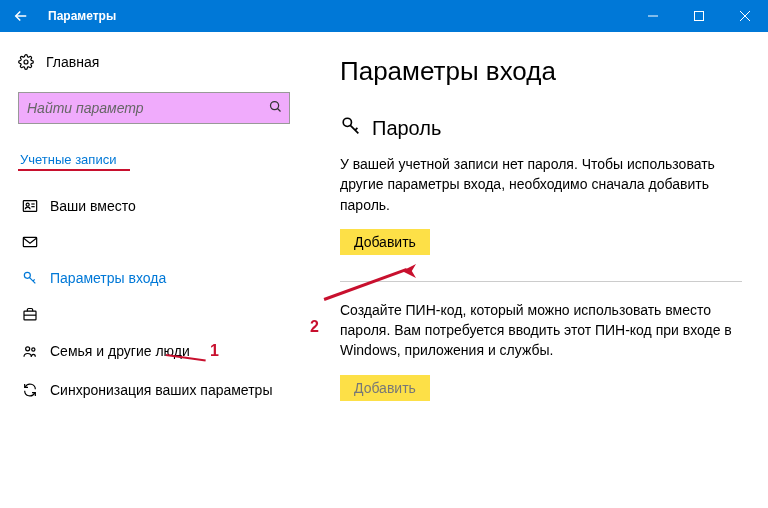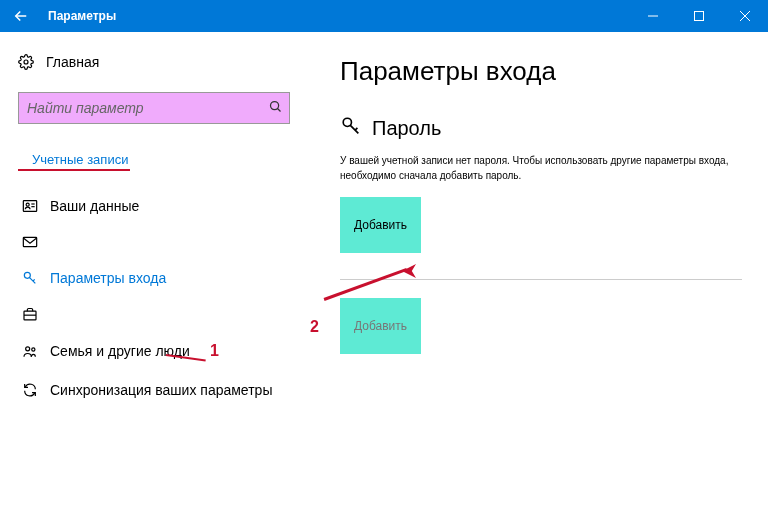--- a/index.html
+++ b/index.html
@@ -63,21 +63,20 @@
     font-style: italic;
     color: #666;
   }
   .searchbox input::placeholder { font-style: italic; color: #666; }
   .searchbox .sicon { font-size: 15px; color: #333; }
 
   .section-header {
     font-size: 13px; color: #0078d7;
     margin-bottom: 2px;
     padding-left: 2px;
-    margin-left: 12px;
   }
   .section-underline {
     height: 0; border-bottom: 2.5px solid #c8102e;
     width: 112px; margin-bottom: 16px;
   }
 
   .nav-item {
     display: flex;
     align-items: center;
     padding: 10px 4px;
@@ -114,30 +113,30 @@
     font-size: 26px; font-weight: 400;
     margin-bottom: 28px;
   }
   .section h2 {
     font-size: 20px; font-weight: 400;
     display: flex; align-items: center;
     margin-bottom: 12px;
   }
   .section h2 .sicon { width: 32px; }
   .section p {
-    font-size: 10px; line-height: 1.45;
+    font-size: 14px; line-height: 1.45;
     color: #000;
     margin-bottom: 14px;
   }
   .btn {
     display: inline-block;
-    background: #5eead4;
+    background: #fde047;
     border: none;
-    padding: 21px 14px;
-    font-size: 12px;
+    padding: 5px 14px;
+    font-size: 14px;
     cursor: pointer;
     color: #000;
   }
   .btn.disabled { color: #777; }
   .divider {
     border: none; border-top: 1px solid #ccc;
     margin: 26px 0 18px;
   }
 
   .annotation-2 { left: 310px; top: 286px; }
@@ -219,21 +218,21 @@
     <div class="nav-item">
       <span class="icon nav-icon">
         <svg width="16" height="14" viewBox="0 0 24 20" fill="none" stroke="#000" stroke-width="1.8">
               <rect x="2" y="2" width="20" height="16" rx="1"></rect>
               <circle cx="8.5" cy="8" r="2.3"></circle>
               <path d="M5 15c0-2 1.6-3.2 3.5-3.2S12 13 12 15"></path>
               <line x1="14" y1="7" x2="19" y2="7"></line>
               <line x1="14" y1="11" x2="19" y2="11"></line>
             </svg>
       </span>
-      <span class="label">Ваши данные</span>
+      <span class="label">Ваши вместо</span>
     </div>
     <div class="nav-item">
       <span class="icon nav-icon">
         <svg width="16" height="14" viewBox="0 0 24 20" fill="none" stroke="#000" stroke-width="1.8">
               <rect x="2" y="3" width="20" height="14" rx="1"></rect>
               <polyline points="2,4 12,12 22,4"></polyline>
             </svg>
       </span>
     </div>
     <div class="nav-item active">
@@ -293,20 +292,21 @@
         </span>
         <span>Пароль</span>
       </h2>
       <p>У вашей учетной записи нет пароля. Чтобы использовать другие параметры входа, необходимо сначала добавить пароль.</p>
       <button class="btn">Добавить</button>
     </div>
 
     <hr class="divider">
 
     <div class="section">
+      <p>Создайте ПИН-код, который можно использовать вместо пароля. Вам потребуется вводить этот ПИН-код при входе в Windows, приложения и службы.</p>
       <button class="btn disabled">Добавить</button>
     </div>
   </div>
 
 </div>
 
 <div class="annotation-1">1</div>
 <div class="annotation-1-line"></div>
 <div class="annotation-2">2</div>
 <div class="annotation-2-line"></div>

